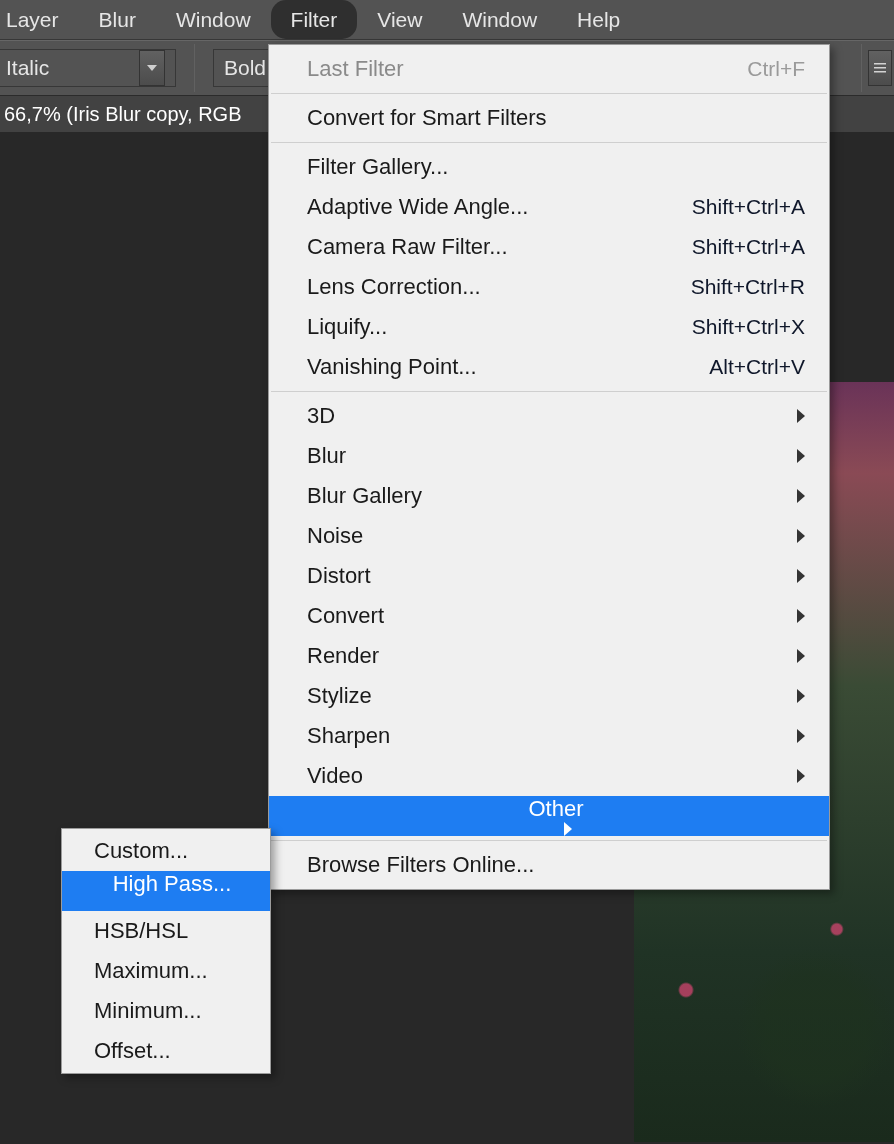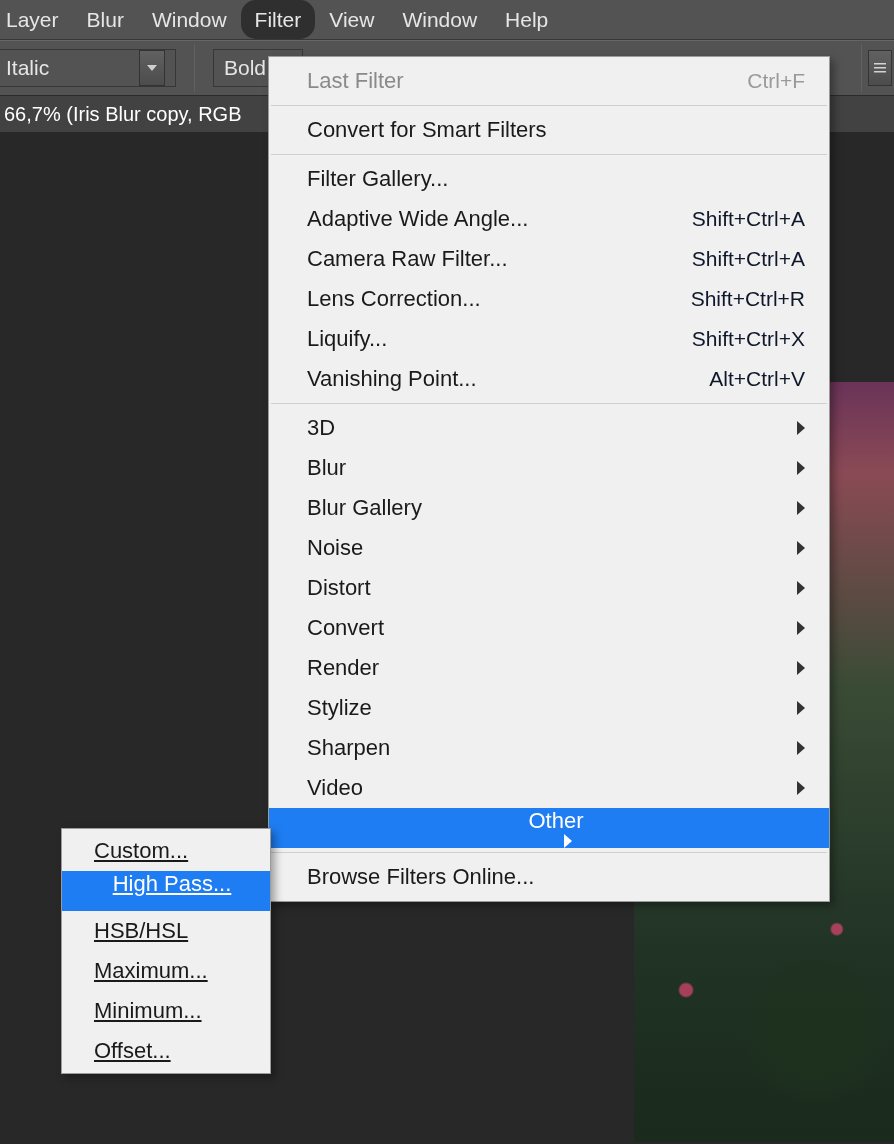--- a/index.html
+++ b/index.html
@@ -9,21 +9,21 @@
   .menubar {
     height: 40px;
     background: #535353;
     border-bottom: 1px solid #373737;
     display: flex;
     align-items: stretch;
     color: #e6e6e6;
     font-size: 21px;
   }
   .menubar .mi {
-    padding: 0 14px;
+    padding: 0 20px;
     display: flex;
     align-items: center;
     cursor: default;
   }
   .menubar .mi.active {
     background: #2f2f2f;
     border-radius: 15px;
   }
 
   
@@ -148,23 +148,23 @@
     width: 0; height: 0;
     border-top: 7px solid transparent;
     border-bottom: 7px solid transparent;
     border-left: 8px solid #333;
     margin-left: 24px;
   }
   .menu .row.highlight .arrow { border-left-color: #fff; }
   .menu .shortcut { color: #0f172a; font-size: 21px; margin-left: 40px; }
   .menu .row.disabled .shortcut{ color:#9a9a9a;}
   
-  #filter-menu { top: 56px; left: 268px; width: 562px; }
+  #filter-menu { top: 44px; left: 268px; width: 562px; }
   #other-submenu { top: 828px; left: 61px; width: 210px; padding:2px 0;}
-  #other-submenu .row { padding: 0 20px 0 32px; height: 40px; text-decoration: underline;}
+  #other-submenu .row { padding: 0 20px 0 32px; height: 40px;}
 </style>
 </head>
 <body>
 
 <div class="menubar" id="menubar">
     <div class="mi" style="padding-left: 6px;">Layer</div>
     <div class="mi">Blur</div>
     <div class="mi">Window</div>
     <div class="mi active">Filter</div>
     <div class="mi">View</div>

